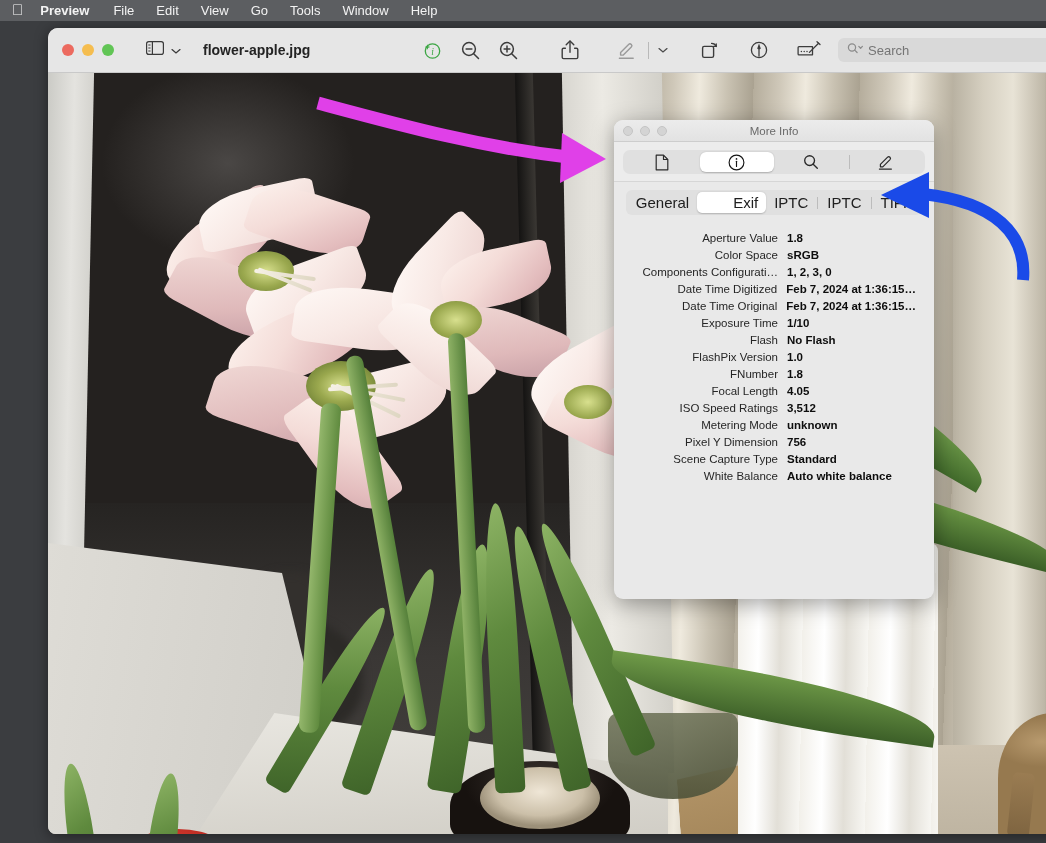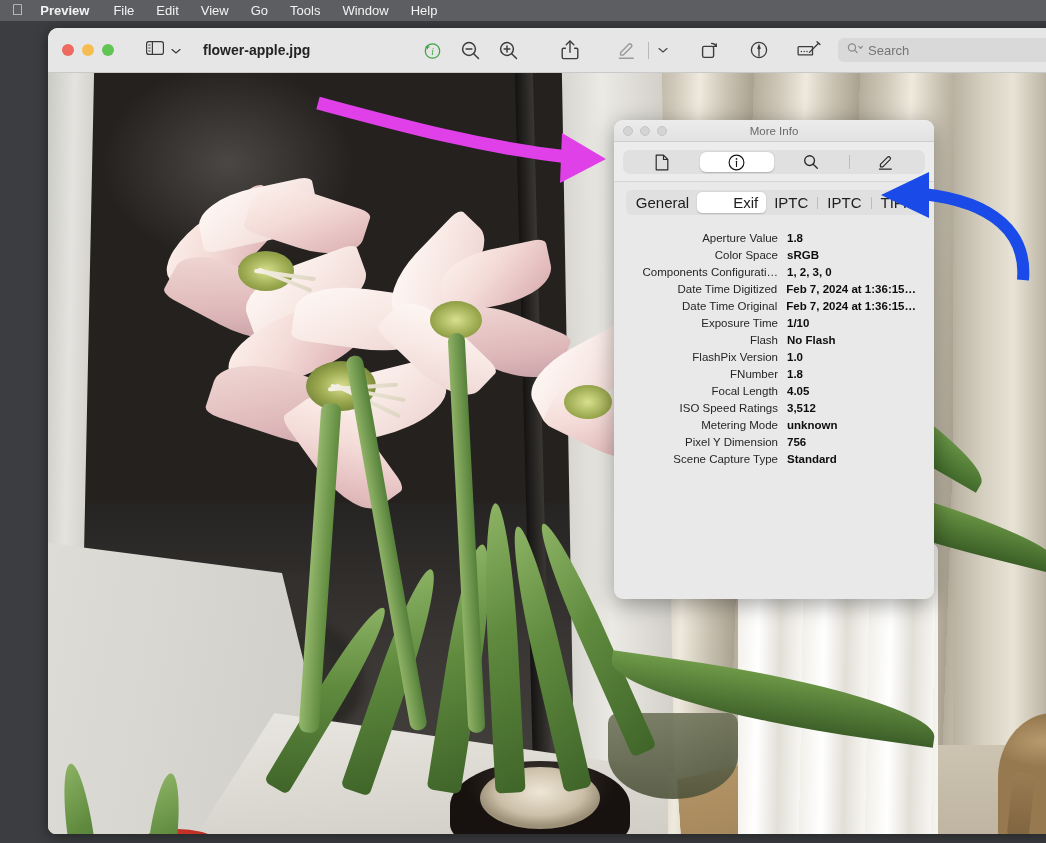--- a/index.html
+++ b/index.html
@@ -642,20 +642,24 @@
           <div class="exif-val">unknown</div>
         </div>
         <div class="exif-row">
           <div class="exif-key">Pixel Y Dimension</div>
           <div class="exif-val">756</div>
         </div>
         <div class="exif-row">
           <div class="exif-key">Scene Capture Type</div>
           <div class="exif-val">Standard</div>
         </div>
+        <div class="exif-row">
+          <div class="exif-key">White Balance</div>
+          <div class="exif-val">Auto white balance</div>
+        </div>
       </div>
   </div>
 
 </div>
 
 <svg class="anno" style="left:310px;top:95px;width:300px;height:105px" viewBox="0 0 300 105">
   <path d="M8 8 C 90 30, 170 52, 258 62" stroke="#e040e8" stroke-width="13" fill="none" stroke-linecap="butt"></path>
   <path d="M252 38 L296 64 L250 88 Z" fill="#e040e8"></path>
 </svg>
 

